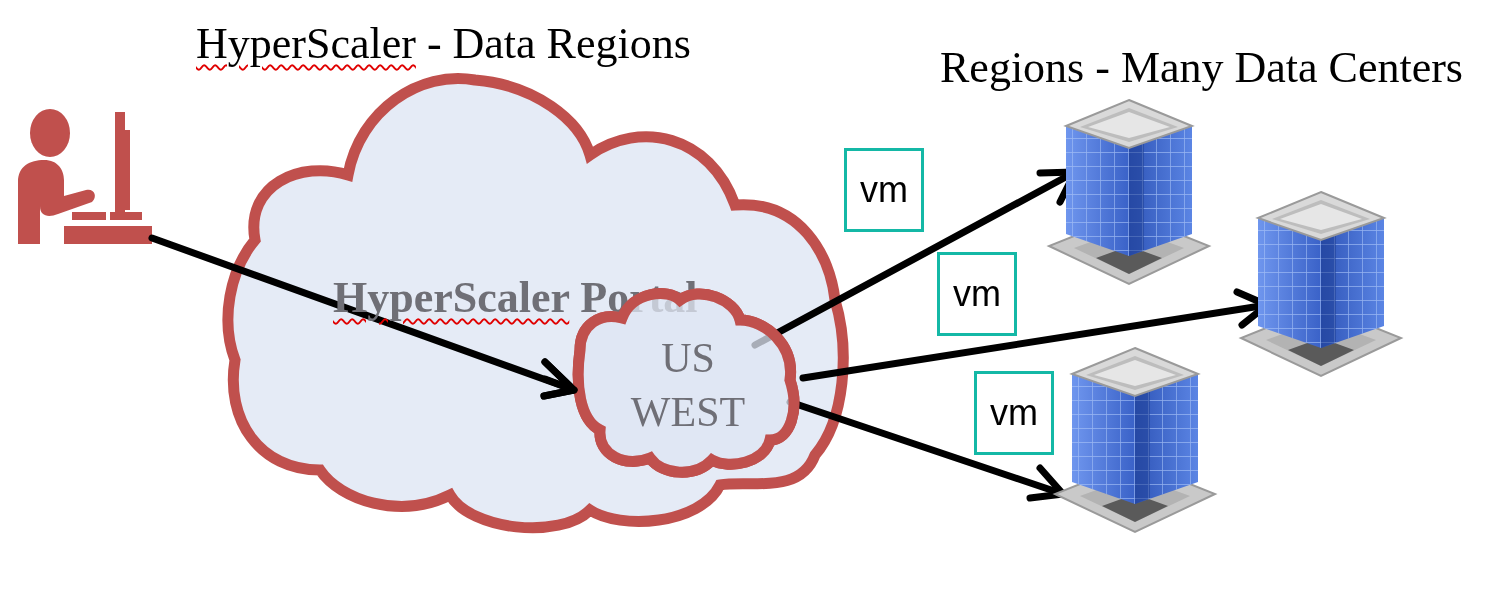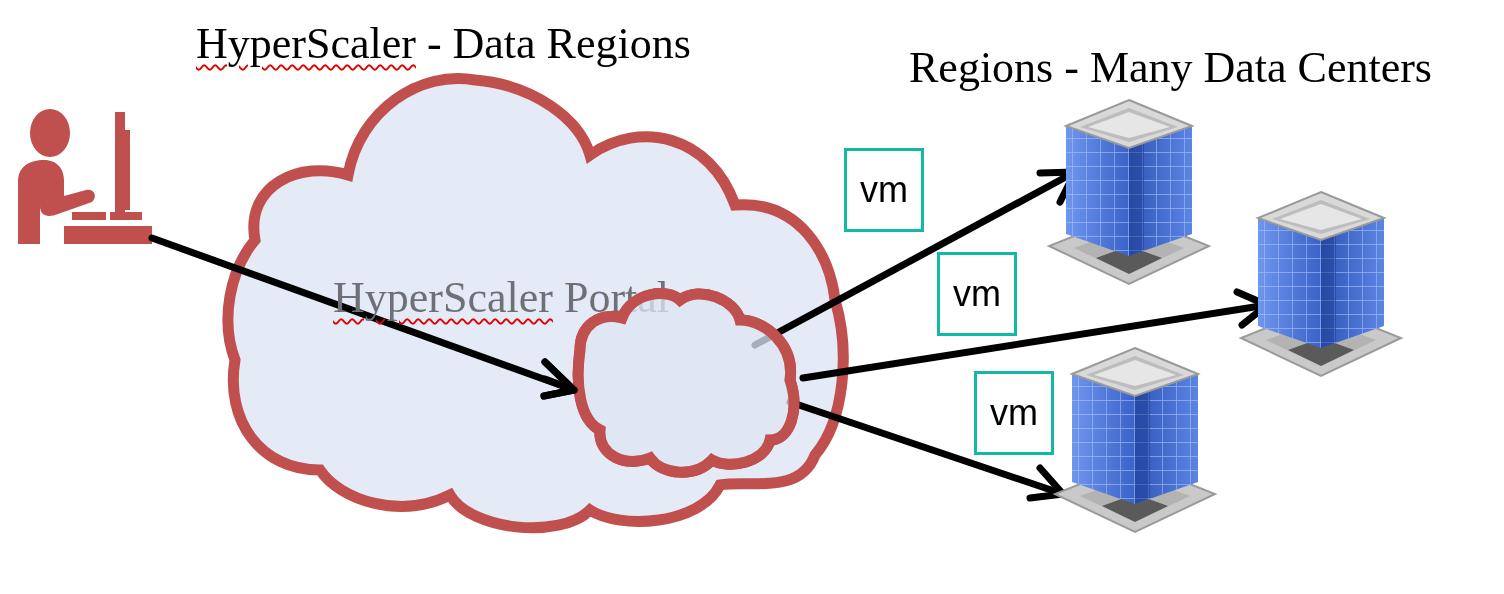--- a/index.html
+++ b/index.html
@@ -1,22 +1,22 @@
 <!DOCTYPE html>
 <html><head>
   <meta charset="utf-8">
   <style>
     html, body { margin: 0; padding: 0; background: #ffffff; }
     body { width: 1504px; height: 594px; position: relative; overflow: hidden; font-family: "Liberation Serif", "DejaVu Serif", serif; }
     .title { position: absolute; color: #000; font-size: 44px; white-space: nowrap; line-height: 1; font-family: "Liberation Serif", "DejaVu Serif", serif; }
     .title-left { left: 196px; top: 22px; }
-    .title-right { left: 909px; top: 46px; }
+    .title-right { left: 940px; top: 46px; }
     .squiggle { text-decoration: underline wavy #e00000; text-decoration-thickness: 2px; text-underline-offset: 6px; }
     svg.diagram { position: absolute; left: 0; top: 0; }
-    .portal-label { position: absolute; left: 333px; top: 276px; font-size: 44px; font-weight: normal; color: #6f6f76; white-space: nowrap; font-family: "Liberation Serif", "DejaVu Serif", serif; line-height: 1; }
+    .portal-label { position: absolute; left: 333px; top: 276px; font-size: 44px; font-weight: bold; color: #6f6f76; white-space: nowrap; font-family: "Liberation Serif", "DejaVu Serif", serif; line-height: 1; }
     .region-label { position: absolute; left: 596px; top: 332px; width: 184px; text-align: center; font-size: 42px; color: #6f6f76; line-height: 1.28; font-family: "Liberation Serif", "DejaVu Serif", serif; }
     .vm-box { position: absolute; width: 80px; height: 84px; border: 3px solid #14b8a6; background: #fff; box-sizing: border-box; display: flex; align-items: center; justify-content: center; font-family: "Liberation Sans", "DejaVu Sans", sans-serif; font-size: 36px; color: #000; }
     .vm-1 { left: 844px; top: 148px; }
     .vm-2 { left: 937px; top: 252px; }
     .vm-3 { left: 974px; top: 371px; }
   </style>
 </head>
 <body>
 
 <div class="title title-left"><span class="squiggle">HyperScaler</span><span> - Data Regions</span></div>
@@ -96,17 +96,19 @@
 
 <div class="portal-label"><span class="squiggle">HyperScaler</span><span> Portal</span></div>
 
 <svg class="diagram" width="1504" height="594" viewBox="0 0 1504 594" style="pointer-events:none">
   <path d="M580 350 C580 325 600 312 622 318 C632 292 668 288 680 300 C700 285 735 300 740 320 C765 320 795 345 790 380 C800 410 790 440 770 440 C765 462 730 470 712 460 C695 478 662 475 650 458 C625 468 598 455 600 430 C580 420 575 385 580 350 Z" fill="#e0e7f4" fill-opacity="0.75" stroke="#c0504d" stroke-width="11"></path>
   <line x1="545" y1="379" x2="574" y2="390" stroke="#000" stroke-width="7" stroke-linecap="round"></line>
   <polyline points="545,362 574,390 544,396" stroke="#000" stroke-width="7" stroke-linecap="round" stroke-linejoin="round" fill="none"></polyline>
 </svg>
 
 <div class="region-label">
+  <div>US</div>
+  <div>WEST</div>
 </div>
 
 <div class="vm-box vm-1">vm</div>
 <div class="vm-box vm-2">vm</div>
 <div class="vm-box vm-3">vm</div>
 
 </body></html>

